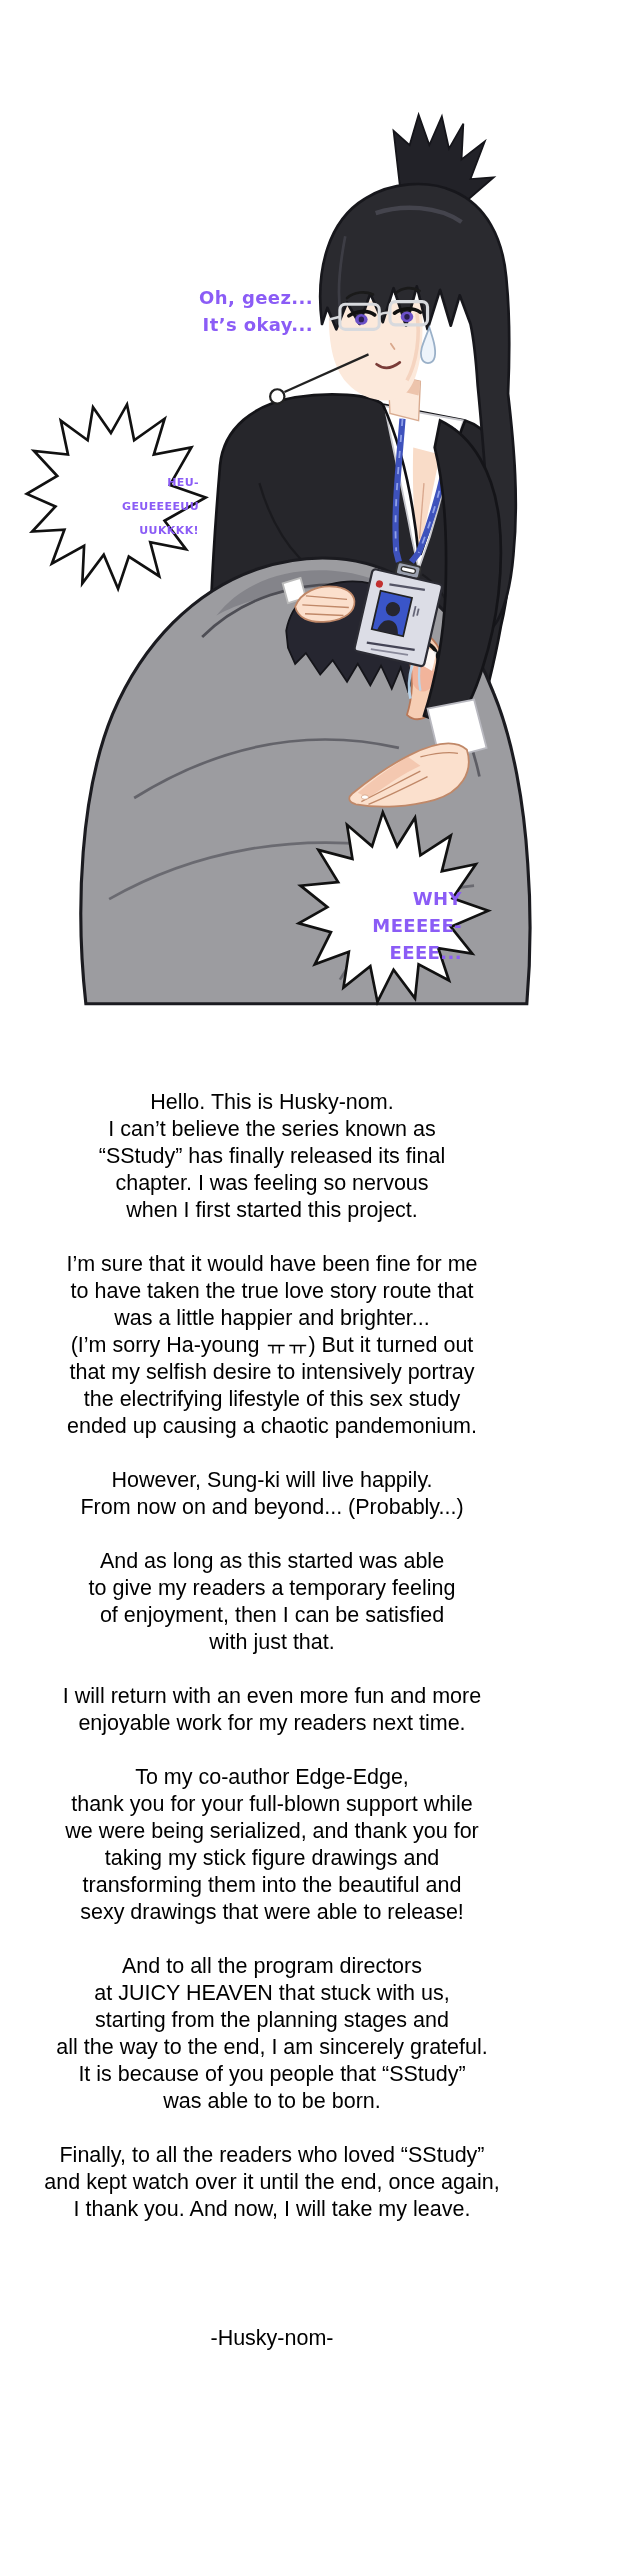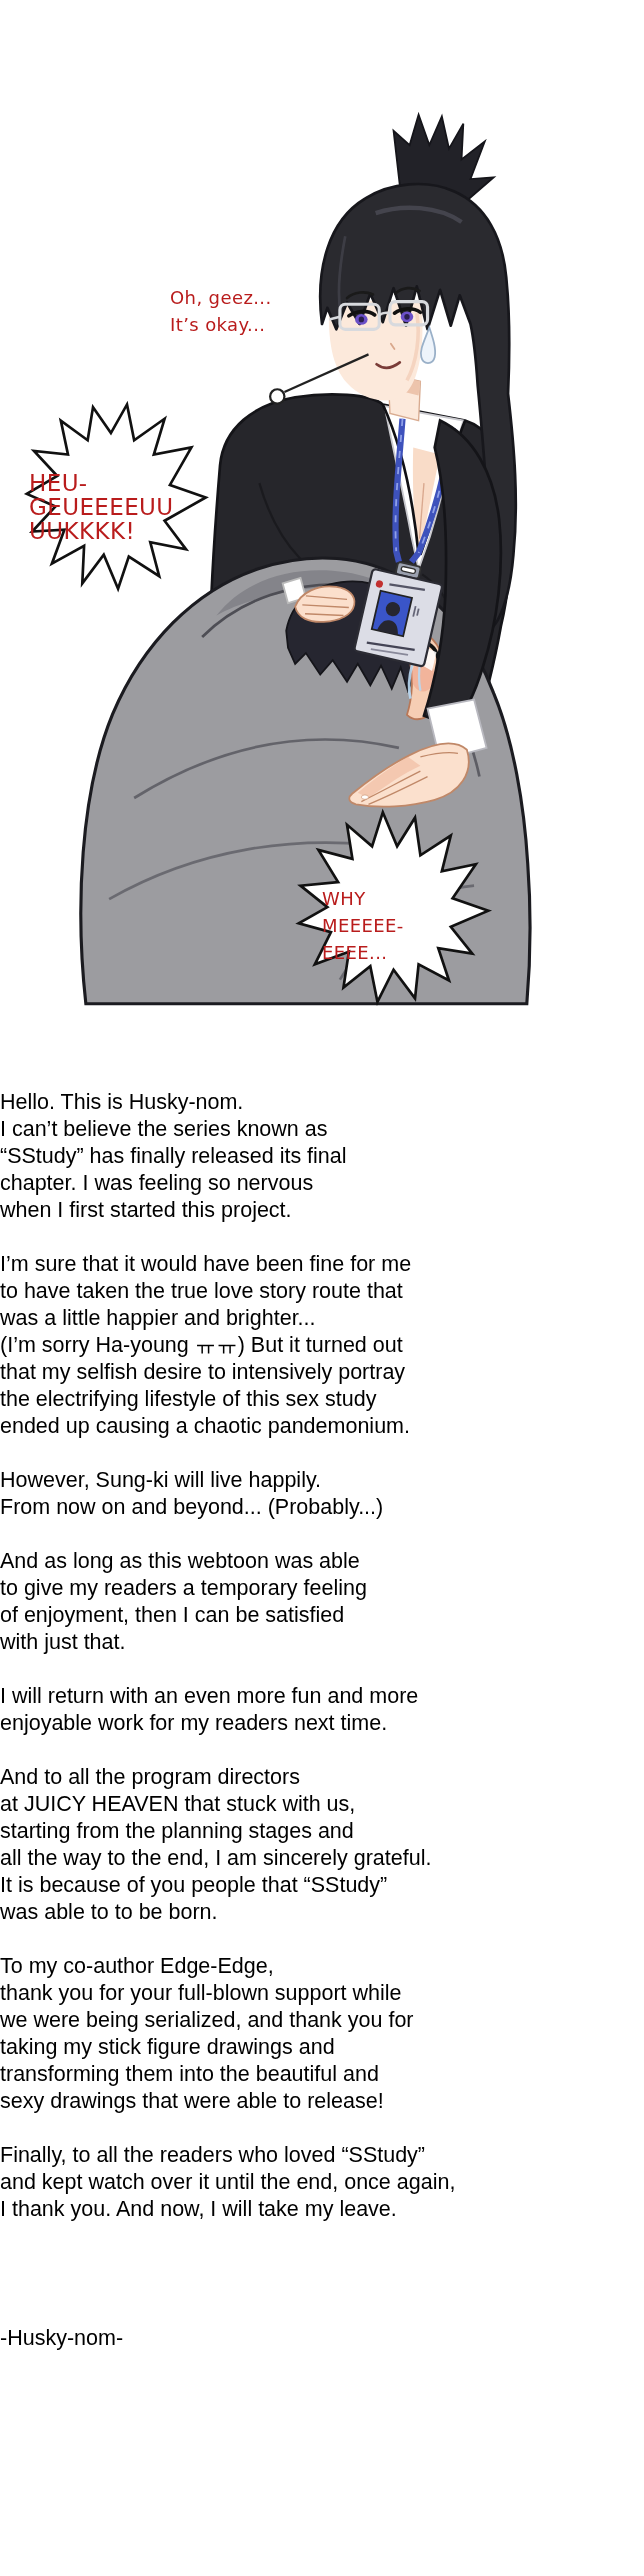--- a/index.html
+++ b/index.html
@@ -1,24 +1,24 @@
 <!DOCTYPE html>
 <html lang="en" style="font-size:14.3px"><head>
 <meta charset="utf-8">
 <style>
   html,body{margin:0;padding:0;background:#ffffff;}
   .page{position:relative;width:644px;height:2576px;background:#fff;margin:0 auto;overflow:hidden;}
   .art-wrap{position:absolute;left:0;top:0;width:644px;height:1020px;}
   .art-wrap svg{display:block;}
-  .bubble-text{position:absolute;font-family:"DejaVu Sans",sans-serif;font-weight:400;color:#b91c1c;
-               text-align:left;white-space:pre-line;letter-spacing:0.4px;}
+  .bubble-text{position:absolute;font-family:"DejaVu Sans",sans-serif;font-weight:700;color:#8b5cf6;
+               text-align:right;white-space:pre-line;letter-spacing:0.4px;}
   #txt-teacher{left:170px;top:284px;width:143px;font-size:18px;line-height:27px;}
-  #txt-cry{left:29px;top:471px;width:170px;font-size:23px;line-height:24px;}
+  #txt-cry{left:29px;top:471px;width:170px;font-size:11px;line-height:24px;}
   #txt-why{left:322px;top:885px;width:140px;font-size:18px;line-height:27px;}
-  .afterword{position:absolute;left:0;top:1089px;width:544px;
+  .afterword{position:absolute;left:0;top:1089px;width:544px;text-align:center;
              font-family:"Liberation Sans",sans-serif;font-size:21.5px;line-height:27px;color:#000;}
   .afterword p{margin:0 0 27px 0;white-space:pre-line;}
   .afterword .signature{margin-top:102px;white-space:pre-line;}
 </style>
 </head>
 <body>
 
 <div class="page">
 
   <div class="art-wrap">
@@ -197,38 +197,38 @@
 when I first started this project.</p>
     <p>I’m sure that it would have been fine for me
 to have taken the true love story route that
 was a little happier and brighter...
 (I’m sorry Ha-young ㅠㅠ) But it turned out
 that my selfish desire to intensively portray
 the electrifying lifestyle of this sex study
 ended up causing a chaotic pandemonium.</p>
     <p>However, Sung-ki will live happily.
 From now on and beyond... (Probably...)</p>
-    <p>And as long as this webtoon was able
+    <p>And as long as this started was able
 to give my readers a temporary feeling
 of enjoyment, then I can be satisfied
 with just that.</p>
     <p>I will return with an even more fun and more
 enjoyable work for my readers next time.</p>
+    <p>To my co-author Edge-Edge,
+thank you for your full-blown support while
+we were being serialized, and thank you for
+taking my stick figure drawings and
+transforming them into the beautiful and
+sexy drawings that were able to release!</p>
     <p>And to all the program directors
 at JUICY HEAVEN that stuck with us,
 starting from the planning stages and
 all the way to the end, I am sincerely grateful.
 It is because of you people that “SStudy”
 was able to to be born.</p>
-    <p>To my co-author Edge-Edge,
-thank you for your full-blown support while
-we were being serialized, and thank you for
-taking my stick figure drawings and
-transforming them into the beautiful and
-sexy drawings that were able to release!</p>
     <p>Finally, to all the readers who loved “SStudy”
 and kept watch over it until the end, once again,
 I thank you. And now, I will take my leave.</p>
     <div class="signature">-Husky-nom-</div>
   </div>
 
 </div>
 
 
 </body></html>

